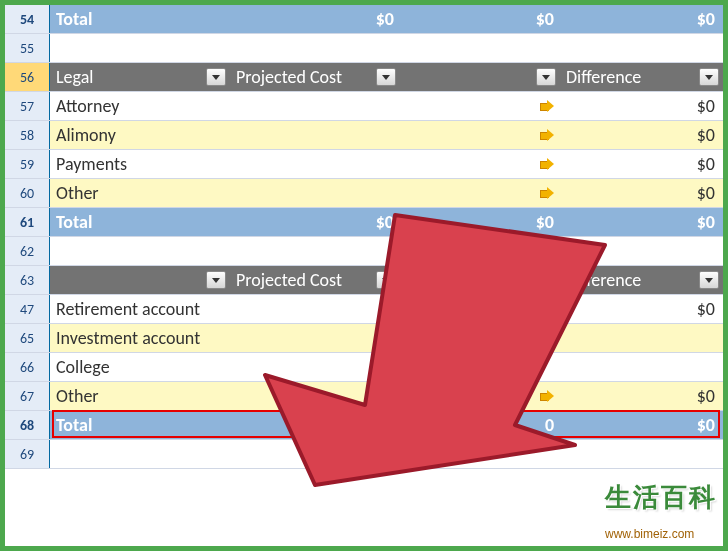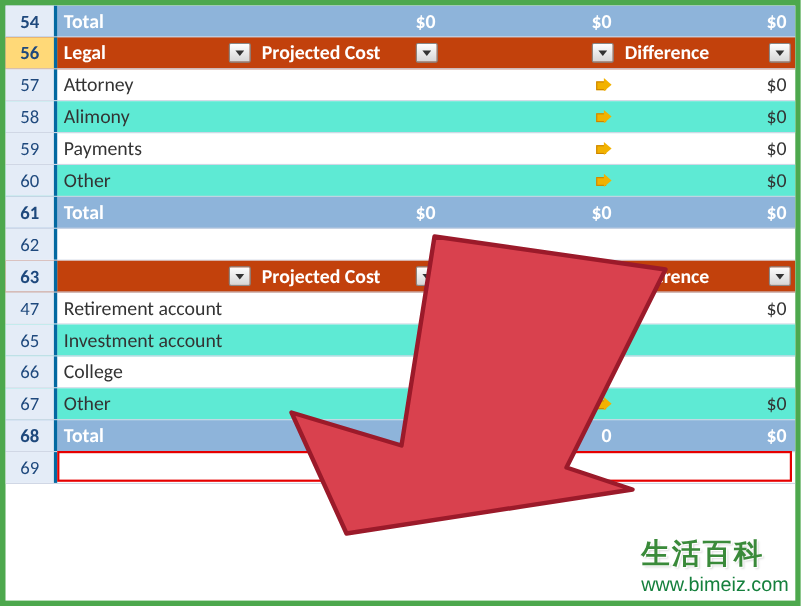--- a/index.html
+++ b/index.html
@@ -1,53 +1,60 @@
 <!DOCTYPE html>
 <html><head>
 <meta charset="utf-8">
 <style>
 html,body{margin:0;padding:0;font-family:Calibri,Arial,sans-serif;font-size:18px;color:#333;background:#fff}
 .frame{width:728px;height:551px;position:relative;border:5px solid #4da84d;box-sizing:border-box;overflow:hidden;background:#fff}
 .sheet{position:absolute;top:0;left:0;right:0}
 .row{display:flex;height:28px;border-bottom:1px solid #d0d7e5;align-items:stretch}
-.rowh{width:44px;flex:0 0 44px;background:#e4ecf7;border-right:3px solid #0369a1;display:flex;align-items:center;justify-content:center;color:#1f497d;font-size:17px}
+.rowh{width:44px;flex:0 0 44px;background:#e4ecf7;border-right:1px solid #0369a1;display:flex;align-items:center;justify-content:center;color:#1f497d;font-size:14px}
 .rowh.sel{background:#ffd978}
 .cell{display:flex;align-items:center;padding:0 6px;box-sizing:border-box;white-space:nowrap;overflow:hidden}
 .c1{flex:0 0 180px}
 .c2{flex:0 0 170px;justify-content:flex-end}
 .c3{flex:0 0 160px;justify-content:flex-end}
 .c4{flex:1 1 auto;justify-content:flex-end;padding-right:8px}
-.hdr{background:#c2410c;color:#fff;font-weight:bold}
+.hdr{background:#737373;color:#fff;font-weight:normal}
 .hdr .c2,.hdr .c3,.hdr .c4{justify-content:flex-start}
 .hdr .cell{position:relative}
 .filterbtn{position:absolute;right:4px;top:50%;transform:translateY(-50%);width:18px;height:16px;background:linear-gradient(#fefefe,#d6d6d6);border:1px solid #888;display:flex;align-items:center;justify-content:center;border-radius:2px}
 .filterbtn:after{content:"";border-left:4px solid transparent;border-right:4px solid transparent;border-top:5px solid #333}
 .total{background:#8eb4da;color:#fff;font-weight:bold}
 .total .c2,.total .c3,.total .c4{justify-content:flex-end}
-.striped{background:#5eead4}
+.striped{background:#fef9c3}
 .arrow-icon{display:inline-block;width:14px;height:12px;position:relative}
 .arrow-icon:before{content:"";position:absolute;left:0;top:3px;width:7px;height:6px;background:#f2b200;border:1px solid #cc8400}
 .arrow-icon:after{content:"";position:absolute;left:7px;top:0;border-top:6px solid transparent;border-bottom:6px solid transparent;border-left:7px solid #f2b200}
 .highlight-box{position:absolute;left:47px;right:3px;height:28px;border:2px solid #e60000;box-sizing:border-box;pointer-events:none}
 .big-arrow{position:absolute;pointer-events:none}
 .watermark{position:absolute;right:6px;bottom:6px;font-family:"Microsoft YaHei",Arial,sans-serif;text-align:left;line-height:1}
 .wm-top{font-size:26px;font-weight:bold;color:#3a8a3a;text-shadow:1px 1px 0 #fff,2px 2px 2px rgba(0,0,0,.15);letter-spacing:2px}
-.wm-bot{font-size:18px;color:#15803d;margin-top:6px}
+.wm-bot{font-size:12px;color:#a16207;margin-top:18px}
 </style>
 </head>
 <body>
 
 <div class="frame">
   <div class="sheet" id="sheet">
       <div class="row total">
         <div class="rowh">54</div>
         <div class="cell c1">Total</div>
         <div class="cell c2">$0</div>
         <div class="cell c3">$0</div>
         <div class="cell c4">$0</div>
+      </div>
+      <div class="row">
+        <div class="rowh">55</div>
+        <div class="cell c1"></div>
+        <div class="cell c2"></div>
+        <div class="cell c3"></div>
+        <div class="cell c4"></div>
       </div>
       <div class="row hdr">
         <div class="rowh sel">56</div>
         <div class="cell c1">
           <span>Legal</span>
           <span class="filterbtn"></span>
         </div>
         <div class="cell c2">
           <span>Projected Cost</span>
           <span class="filterbtn"></span>

